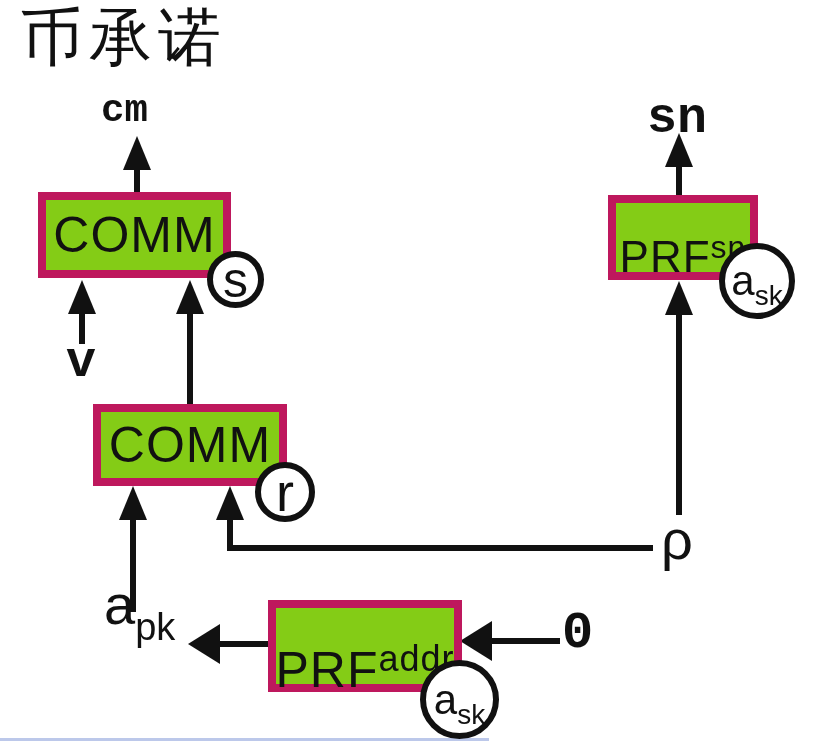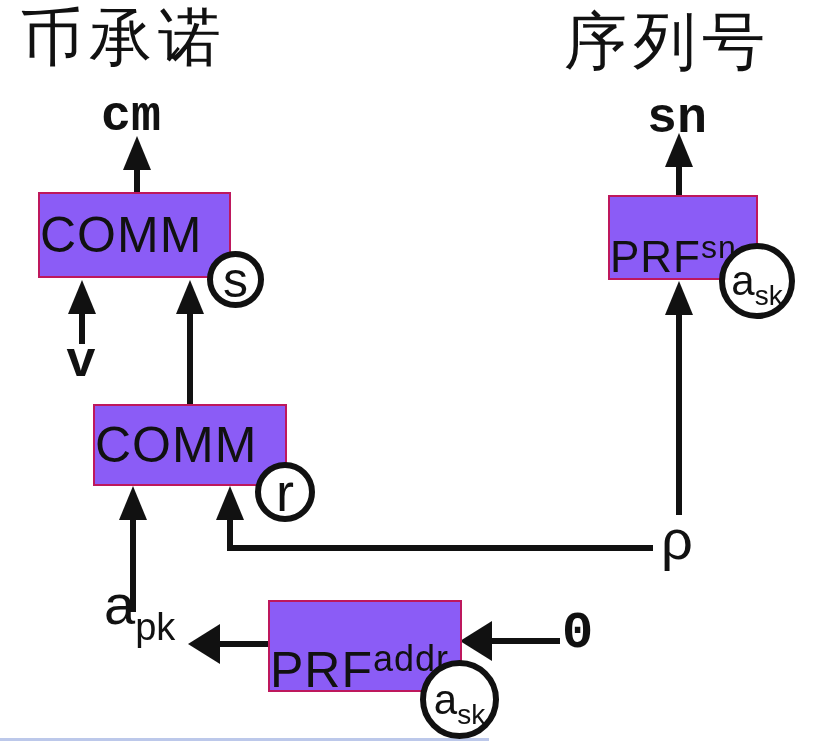--- a/index.html
+++ b/index.html
@@ -5,22 +5,22 @@
   html,body{margin:0;padding:0;background:#fff;}
   .canvas{position:relative;width:818px;height:742px;background:#fff;
           font-family:"Liberation Sans",sans-serif;color:#111;overflow:hidden;padding-left:41px;}
 
   .title{position:absolute;font-size:63px;letter-spacing:6px;font-weight:400;
          white-space:nowrap;line-height:1;}
 
   .mono{font-family:"Liberation Mono",monospace;font-weight:700;}
   .lbl{position:absolute;line-height:1;white-space:nowrap;}
 
-  .box{position:absolute;border:2px solid #be185d;background:#8b5cf6;box-sizing:border-box;
-       display:flex;align-items:center;justify-content:flex-start;z-index:2;}
+  .box{position:absolute;border:8px solid #be185d;background:#84cc16;box-sizing:border-box;
+       display:flex;align-items:center;justify-content:center;z-index:2;}
   .fnlabel{line-height:1;letter-spacing:1px;white-space:nowrap;}
   .sup{position:relative;display:inline-block;line-height:1;}
 
   .badge{position:absolute;border:6px solid #111;background:#fff;border-radius:50%;
          box-sizing:border-box;display:flex;align-items:center;justify-content:center;
          z-index:3;line-height:1;}
   .sub{position:relative;display:inline-block;line-height:1;}
 
   .arrow-up{position:absolute;width:28px;z-index:1;}
   .arrow-up .head{position:absolute;top:0;left:50%;margin-left:-14px;width:0;height:0;
@@ -38,23 +38,22 @@
 
   .hline{position:absolute;height:6px;background:#111;z-index:1;}
   .artifact{position:absolute;left:0;top:738;width:489px;height:3px;background:#bcc8ea;}
 </style>
 </head>
 <body>
 
 <div class="canvas">
 
   <div class="title" style="left:20px;top:6px;">币承诺</div>
-  <div class="title" style="left:564px;top:10px;">序列号</div>
 
-  <div class="lbl mono" style="left:101px;top:92px;font-size:50px;">cm</div>
+  <div class="lbl mono" style="left:101px;top:92px;font-size:39px;">cm</div>
   <div class="lbl mono" style="left:647px;top:94px;font-size:50px;">sn</div>
 
   <div class="arrow-up" style="left:123px;top:136px;height:58px;">
     <div class="head"></div>
     <div class="shaft"></div>
   </div>
 
   <div class="arrow-up" style="left:665px;top:133px;height:63px;">
     <div class="head"></div>
     <div class="shaft"></div>

